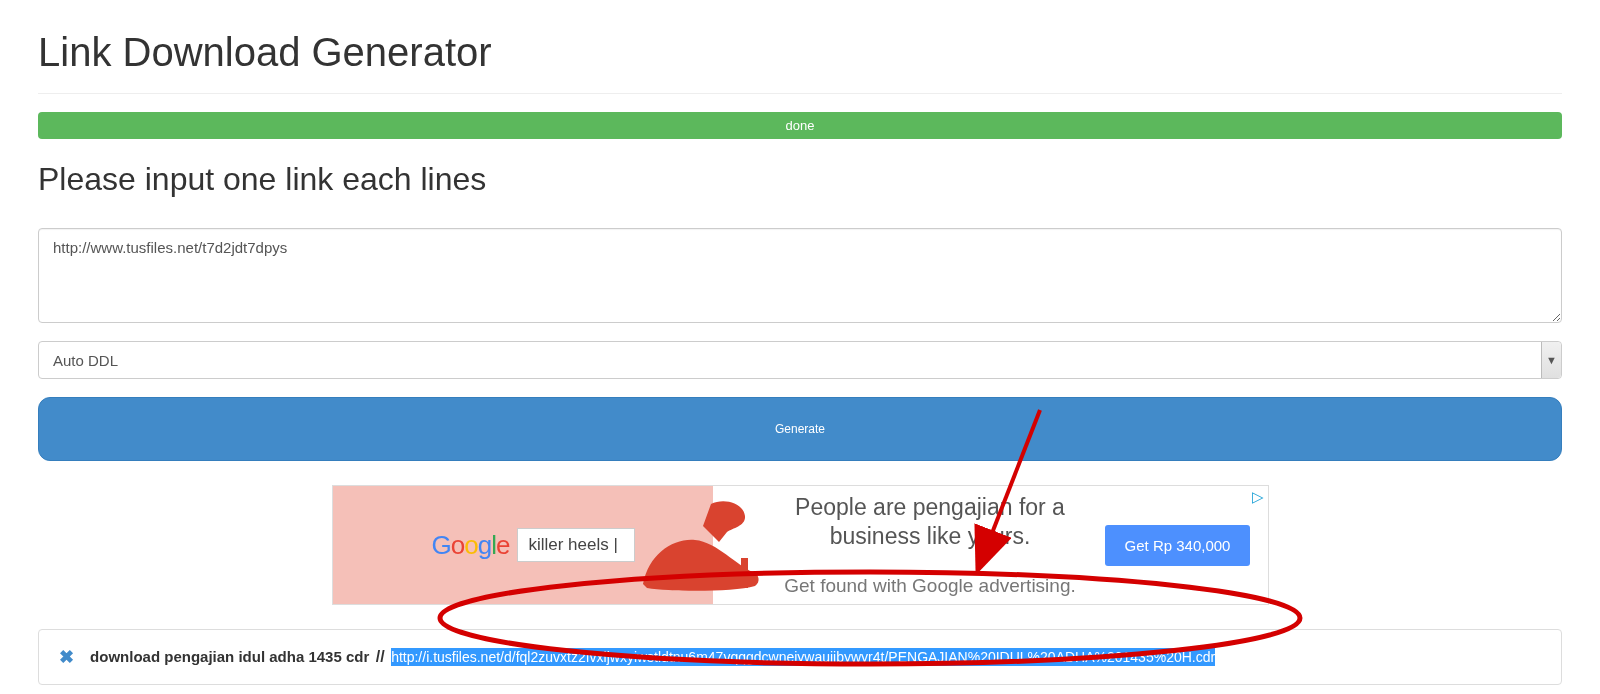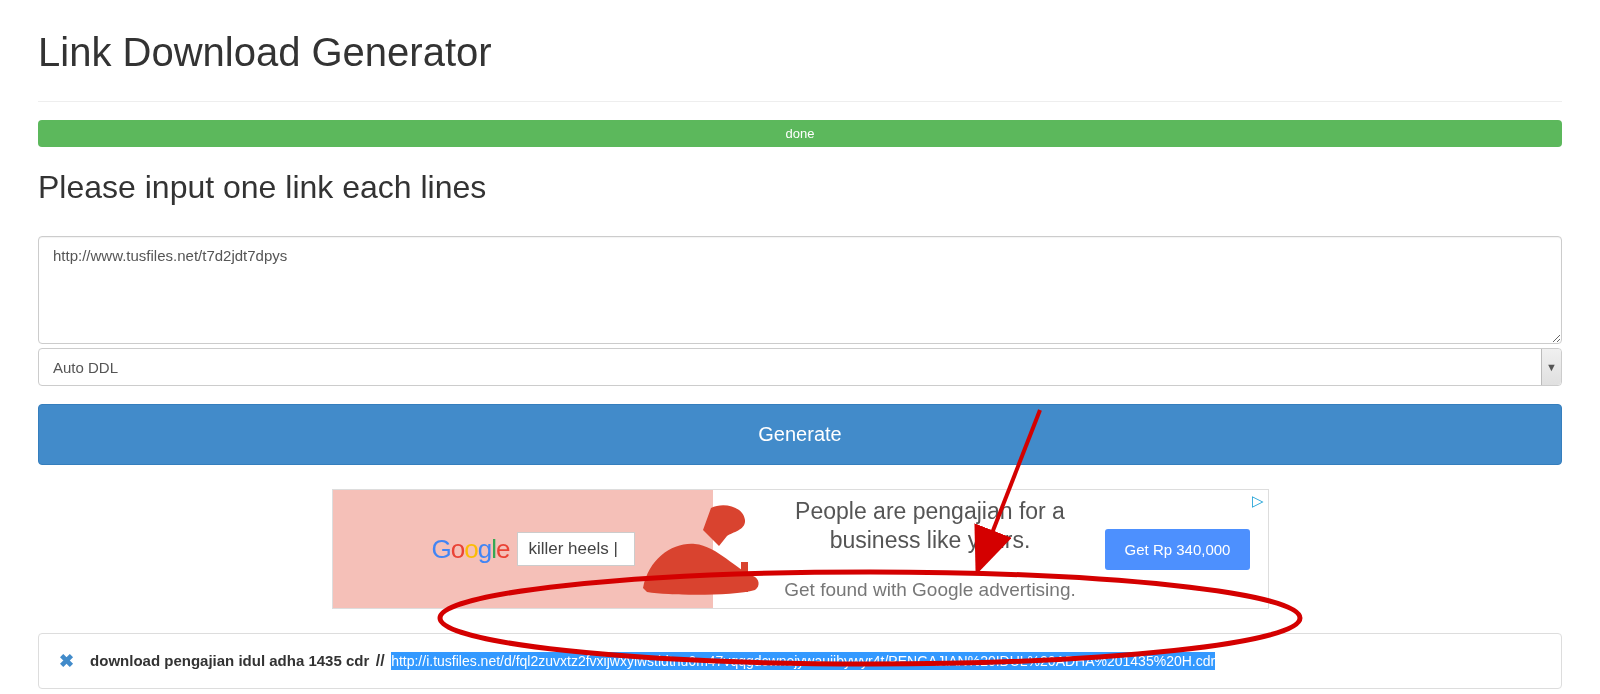--- a/index.html
+++ b/index.html
@@ -12,21 +12,21 @@
       height: 694px;
       position: relative;
     }
     .container {
       padding: 20px 38px 0 38px;
     }
     h1 {
       font-size: 40px;
       font-weight: 500;
       color: #333;
-      margin: 10px 0 26px 0;
+      margin: 10px 0 18px 0;
     }
     .hr {
       border: none;
       border-top: 1px solid #eee;
       margin: 0 0 18px 0;
     }
     .status-bar {
       background: #5cb85c;
       color: #fff;
       text-align: center;
@@ -41,23 +41,24 @@
       margin: 0 0 30px 0;
       font-weight: 500;
     }
     .textarea {
       width: 100%;
       border: 1px solid #ccc;
       border-radius: 4px;
       padding: 10px 14px;
       font-size: 15px;
       color: #555;
-      height: 108px;
+      height: 95px;
       resize: both;
       font-family: inherit;
+      margin-bottom: 14px;
       box-shadow: inset 0 1px 1px rgba(0,0,0,0.05);
     }
     .select-wrap {
       position: relative;
       width: 100%;
       margin-bottom: 18px;
     }
     .select {
       width: 100%;
       border: 1px solid #ccc;
@@ -84,23 +85,23 @@
       justify-content: center;
       font-size: 11px;
       color: #555;
       pointer-events: none;
     }
     .btn-generate {
       width: 100%;
       background: #428bca;
       color: #fff;
       border: 1px solid #357ebd;
-      border-radius: 4px;
-      padding: 18px 0;
-      font-size: 20px;
+      border-radius: 12px;
+      padding: 24px 0;
+      font-size: 12px;
       cursor: pointer;
       margin-bottom: 24px;
     }
     .ad-banner {
       width: 937px;
       height: 120px;
       margin: 0 auto 24px auto;
       border: 1px solid #ddd;
       position: relative;
       display: flex;

